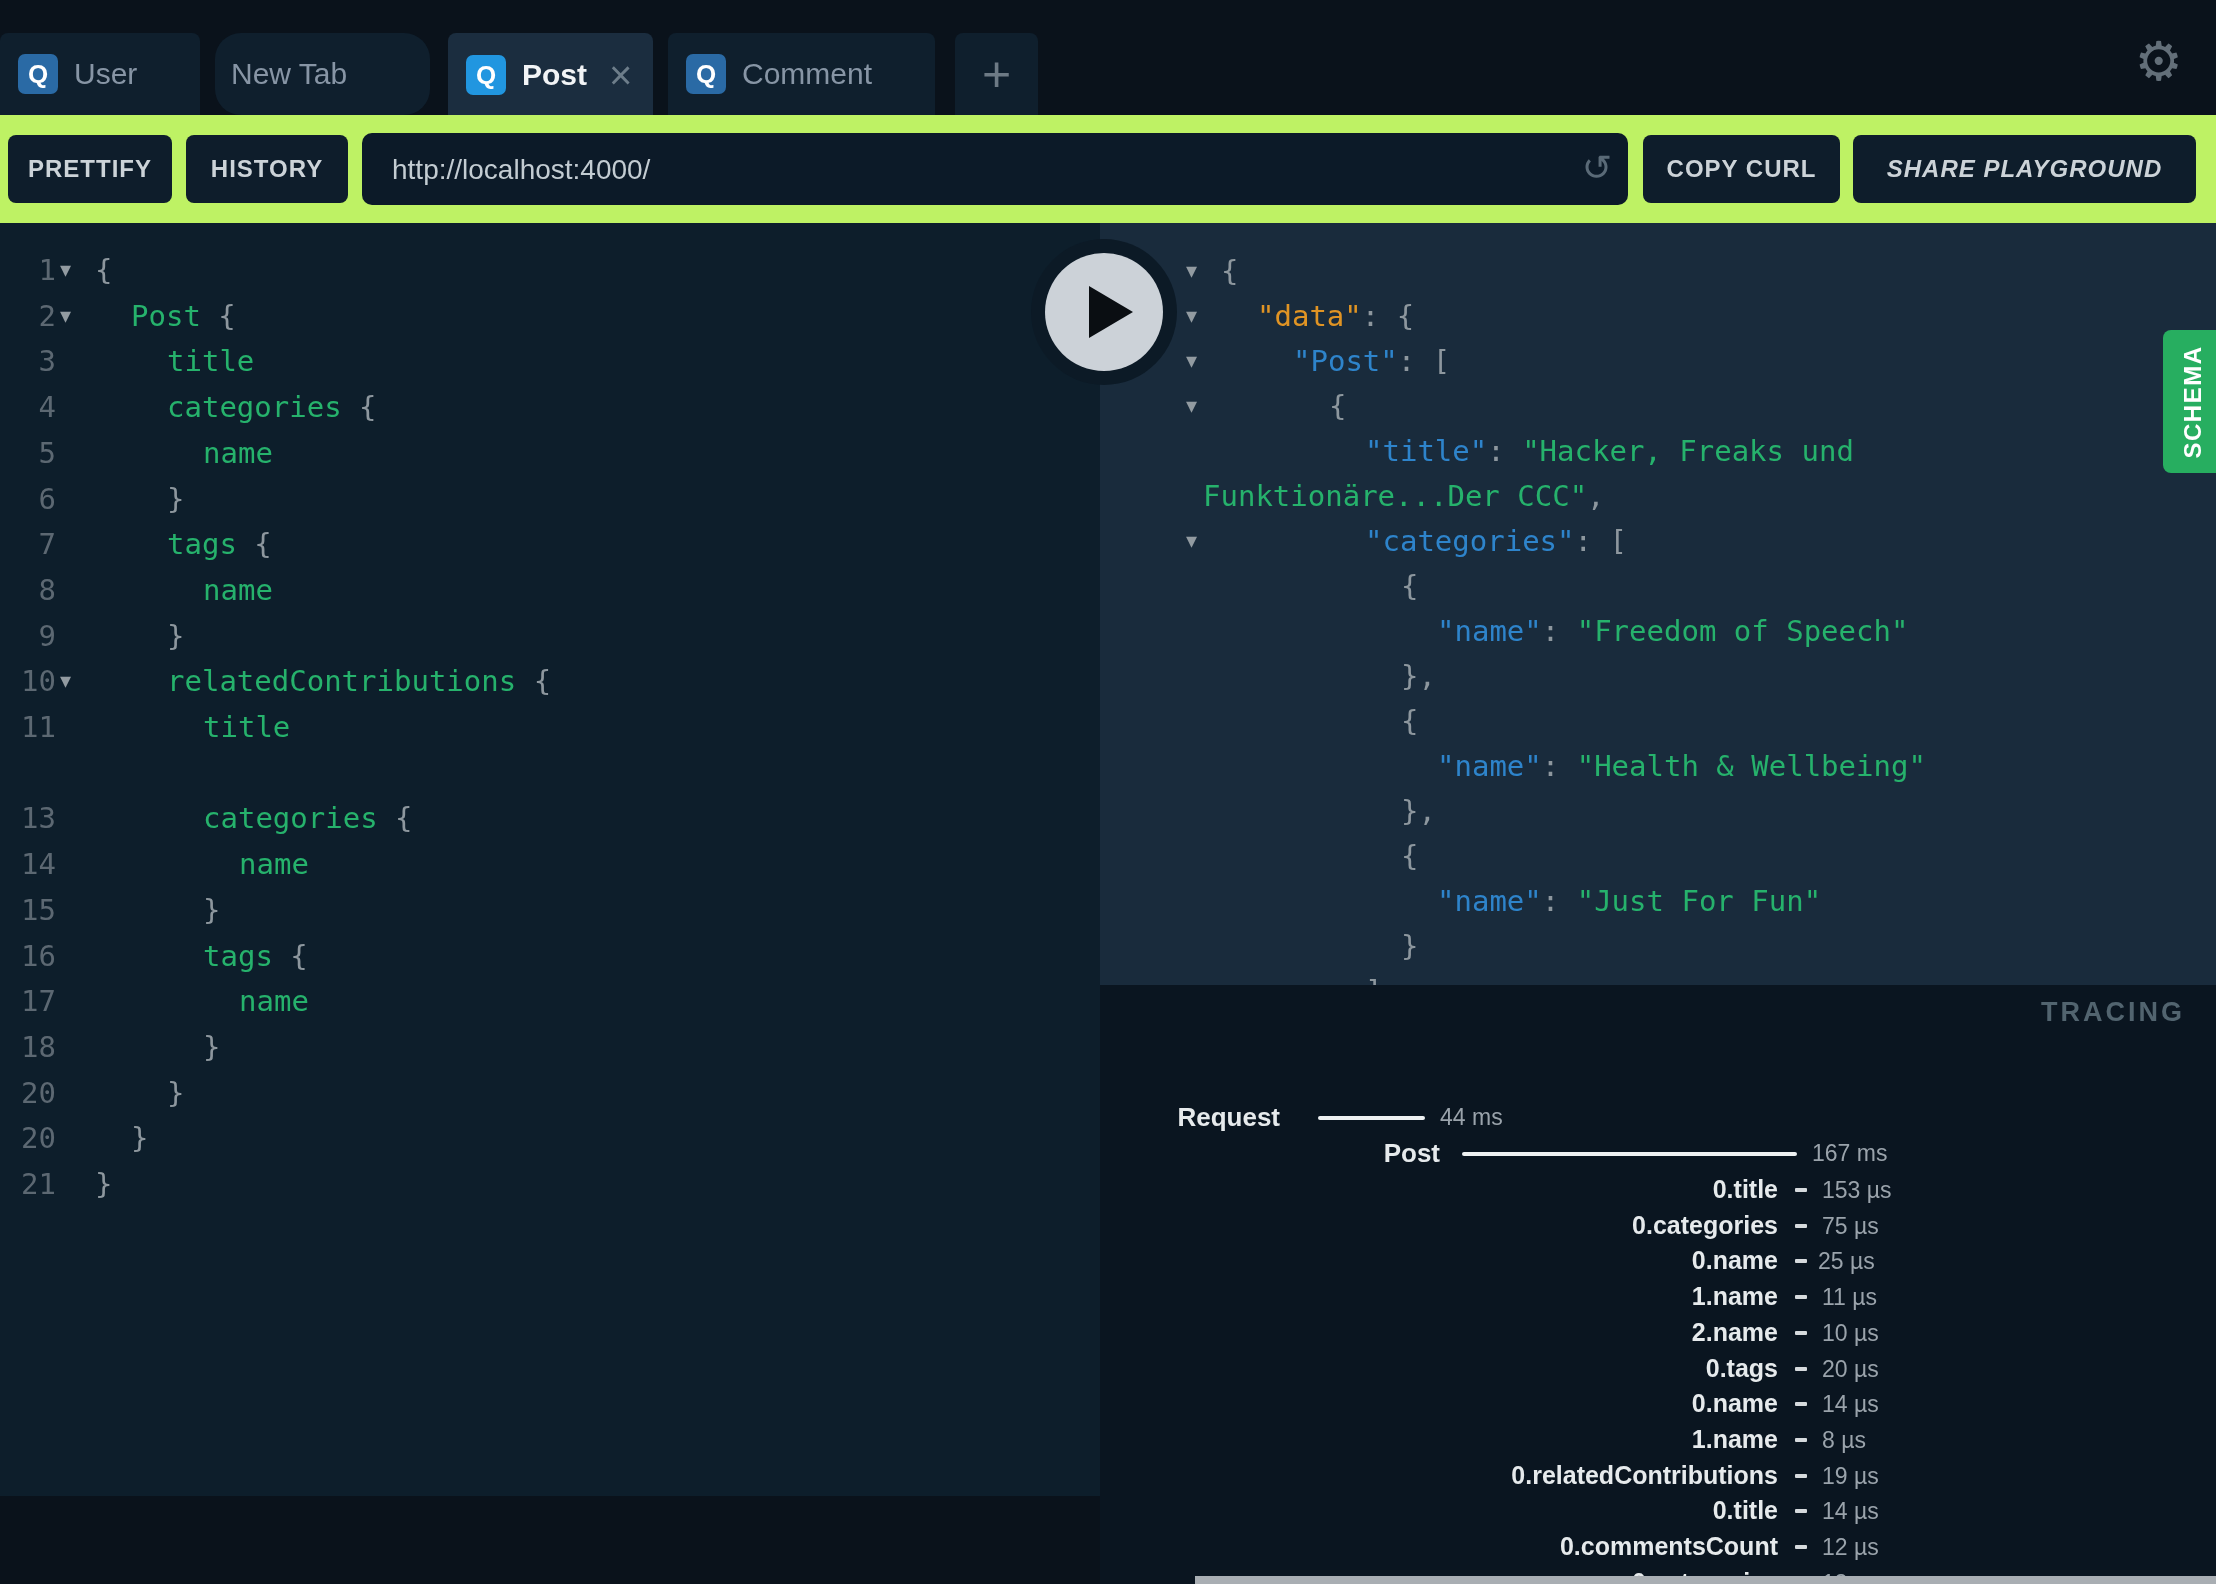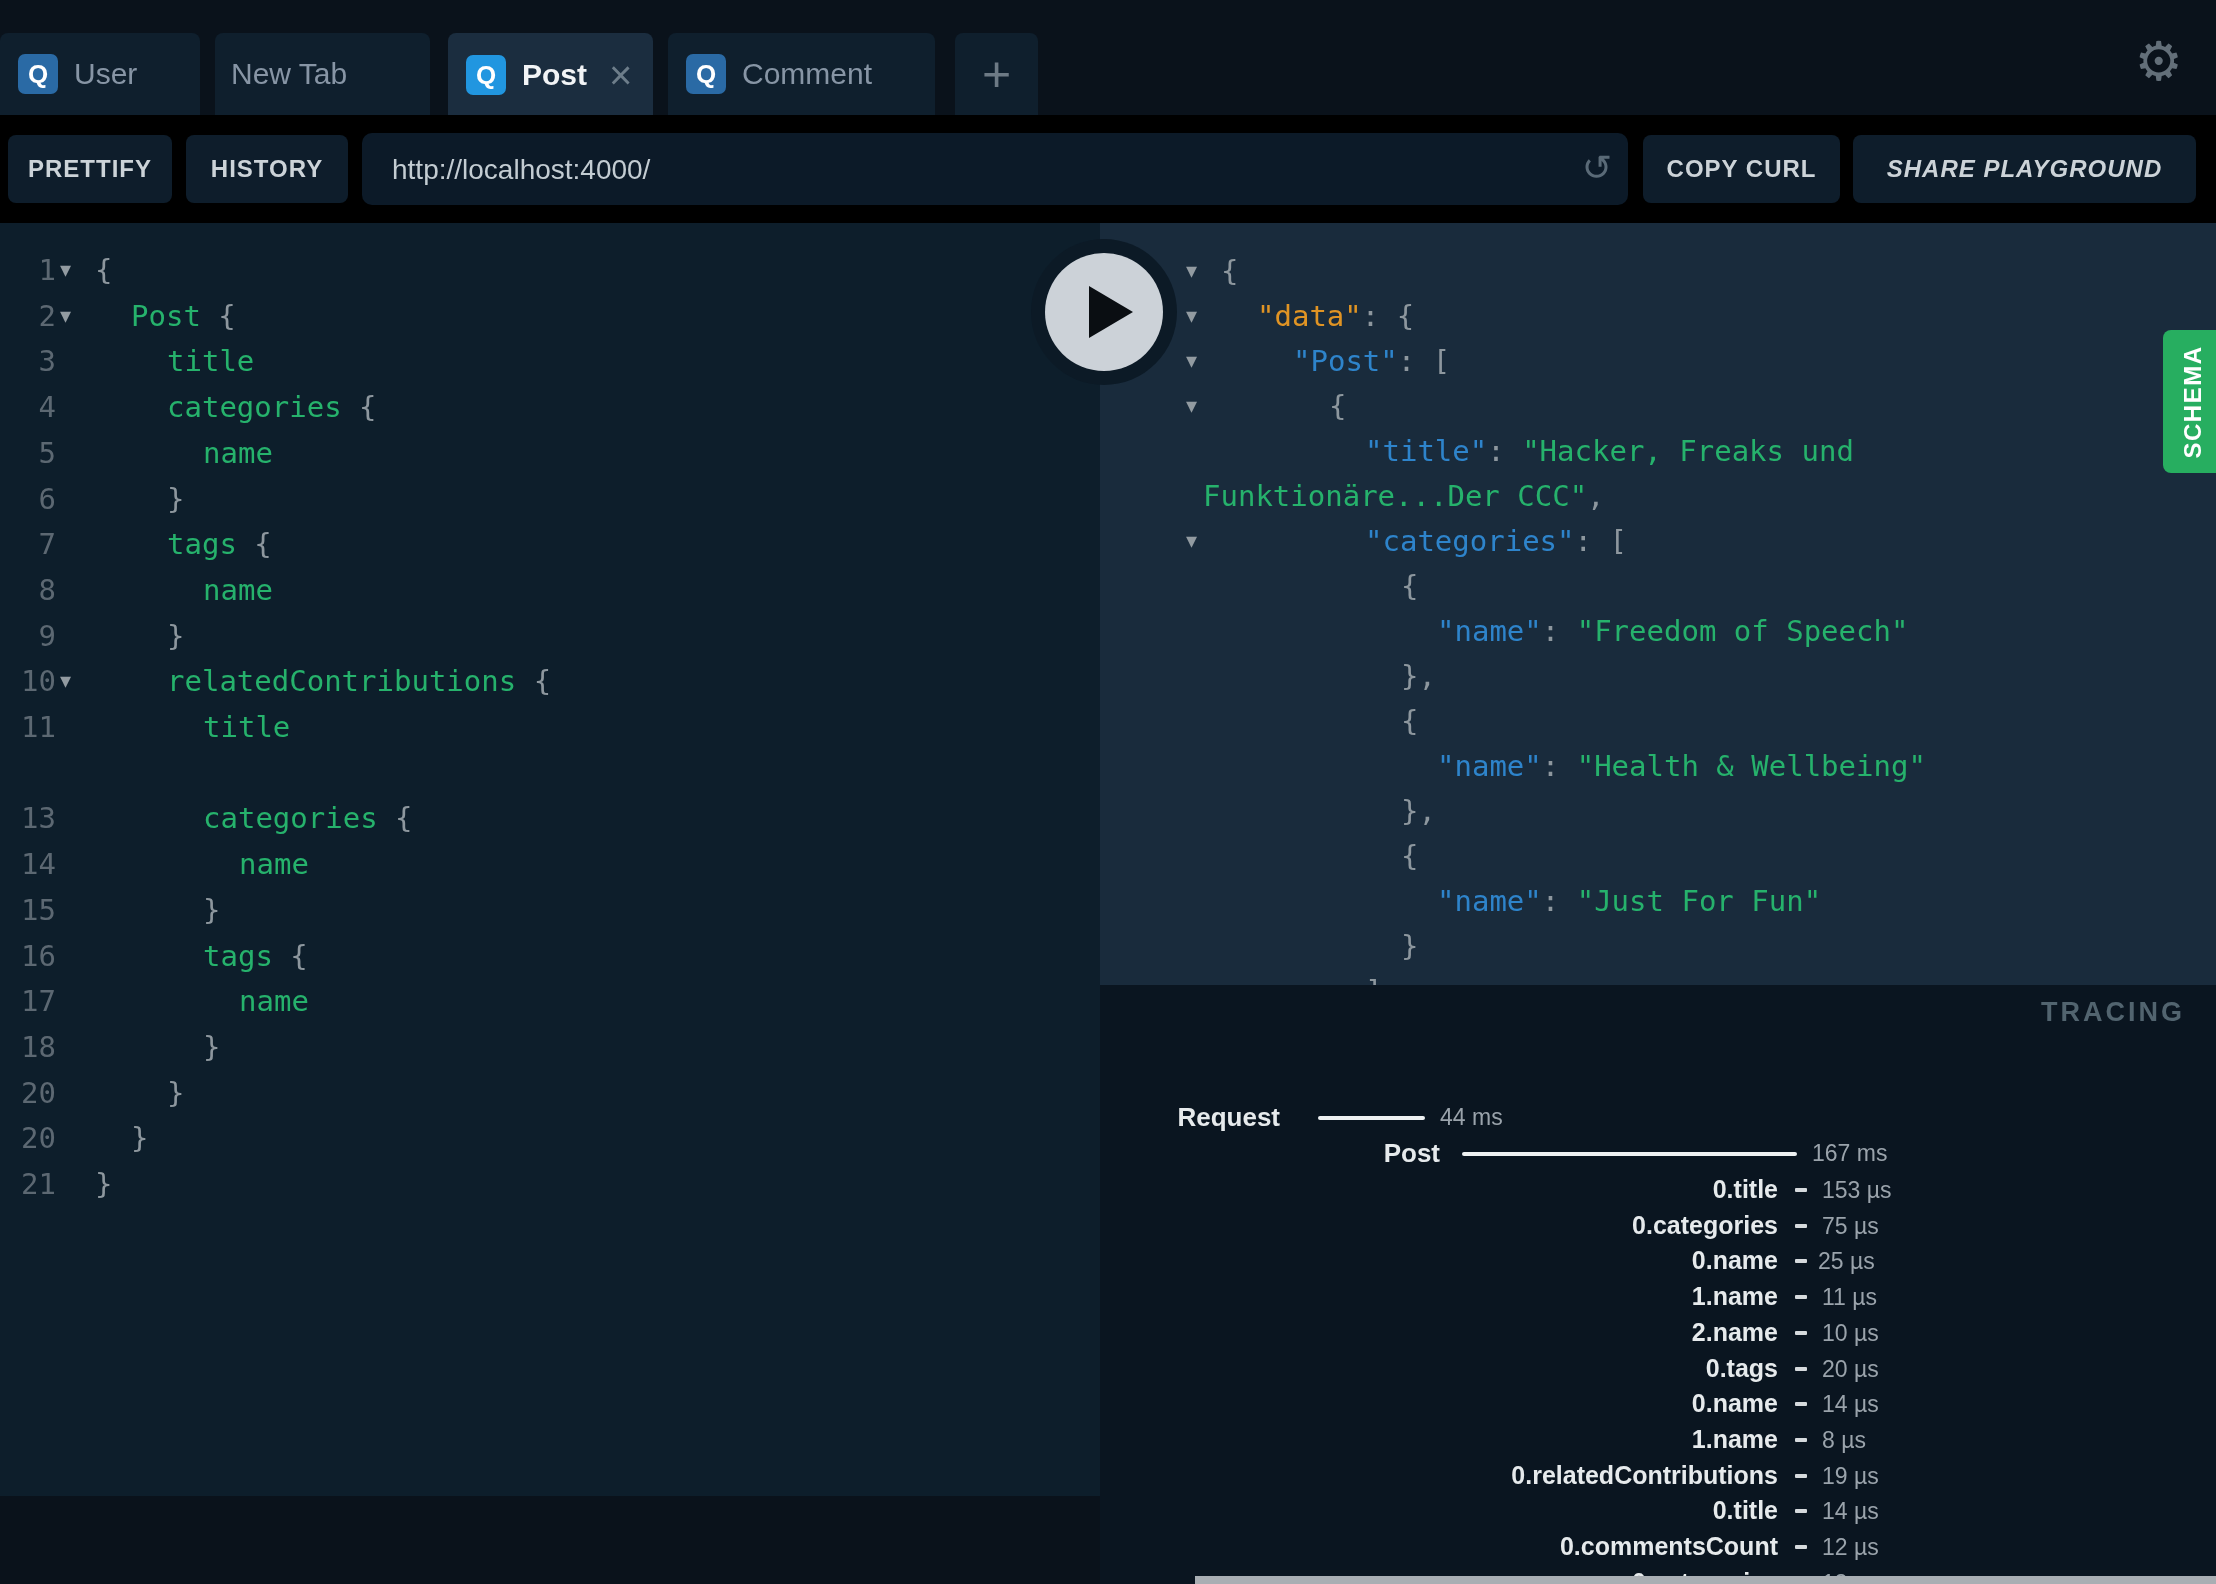--- a/index.html
+++ b/index.html
@@ -16,21 +16,21 @@
   .tab.active .badge{background:#2196e0;}
   .tab .tab-label{font-size:30px;color:#8795a5;margin-left:16px;white-space:nowrap;}
   .tab.active .tab-label{color:#f2f4f6;font-weight:600;}
   .tab .close{margin-left:22px;color:#6d7d8a;font-size:40px;line-height:40px;font-weight:300;}
   .tab-plus{position:absolute;top:33px;left:955px;width:83px;height:82px;background:#0f1f2d;
        border-radius:8px 8px 0 0;display:flex;align-items:center;justify-content:center;
        color:#6d7a85;font-size:50px;font-weight:300;cursor:pointer;}
   .gear{position:absolute;right:33px;top:30px;font-size:54px;color:#636f79;cursor:pointer;
         font-family:"DejaVu Sans",sans-serif;}
   
-  .toolbar{position:absolute;left:0;top:115px;width:2216px;height:108px;background:#000000;}
+  .toolbar{position:absolute;left:0;top:115px;width:2216px;height:108px;background:#bef264;}
   .tbtn{position:absolute;top:20px;height:68px;background:#0e1d2b;border:none;border-radius:8px;
         color:#ccd3d8;font-family:"Liberation Sans",sans-serif;font-size:24px;font-weight:700;
         letter-spacing:1px;cursor:pointer;}
   .url-wrap{position:absolute;left:362px;top:18px;width:1266px;height:72px;background:#0c1a28;
         border-radius:10px;}
   .url-input{position:absolute;left:28px;top:0;width:1170px;height:72px;background:transparent;
         border:none;outline:none;color:#c3ccd2;font-size:28px;font-family:"Liberation Sans",sans-serif;}
   .reload{position:absolute;right:16px;top:14px;font-size:36px;color:#5a6a77;cursor:pointer;
         font-family:"DejaVu Sans",sans-serif;}
   
@@ -81,21 +81,21 @@
 </head>
 <body>
 
 <div id="app">
 
   <div class="topbar">
       <div class="tab" style="left: 0px; width: 200px;">
         <span class="badge">Q</span>
         <span class="tab-label">User</span>
       </div>
-      <div class="tab" style="left: 215px; width: 215px;">
+      <div class="tab" style="left: 215px; width: 215px; border-radius: 26px;">
         <span class="tab-label">New Tab</span>
       </div>
       <div class="tab active" style="left: 448px; width: 205px;">
         <span class="badge">Q</span>
         <span class="tab-label">Post</span>
         <span class="close">×</span>
       </div>
       <div class="tab" style="left: 668px; width: 267px;">
         <span class="badge">Q</span>
         <span class="tab-label">Comment</span>

